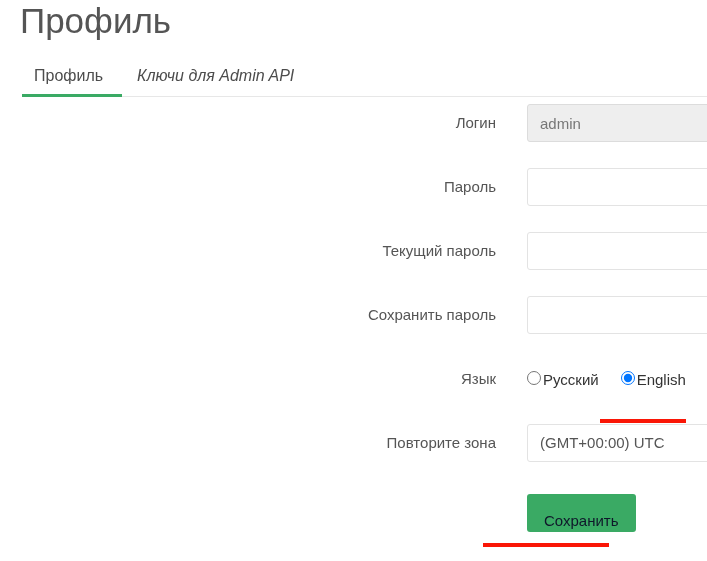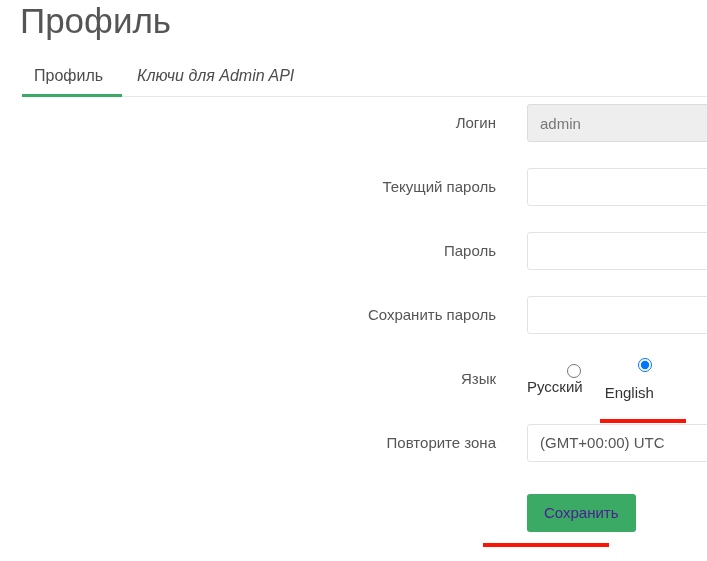--- a/index.html
+++ b/index.html
@@ -122,51 +122,50 @@
   .radio-group {
     position: absolute;
     left: 491px;
     top: 0;
     height: 38px;
     display: flex;
     align-items: center;
   }
   .radio-item {
     display: flex;
-    align-items: flex-end;
+    align-items: flex-start;
     cursor: pointer;
     white-space: nowrap;
-    flex-direction: column;
-  }
-  .radio-item + .radio-item { margin-left: 22px; gap: 12px; }
+  }
+  .radio-item + .radio-item { margin-left: 22px; }
   .radio-item input[type=radio] {
     margin: 0 2px 0 0;
     width: 14px;
     height: 14px;
   }
   .radio-label {
     font-size: 15px;
     color: #333333;
   }
 
   
   .save-row {
     position: relative;
     height: 56px;
   }
   .save-button {
     position: absolute;
     left: 491px;
     top: 6px;
     height: 38px;
-    padding: 0 17px;
+    padding: 8px 17px;
     border: none;
     border-radius: 3px;
     background: #3aaa64;
-    color: #4c1d95;
+    color: #0f172a;
     font-family: "Liberation Sans", sans-serif;
     font-size: 15px;
     line-height: 38px;
     cursor: pointer;
   }
 
   
   .annot {
     position: absolute;
     background: #fa1606;
@@ -188,26 +187,26 @@
 </div>
 
 <div class="form">
 
   <div class="form-row">
     <div class="form-label">Логин</div>
     <input class="field disabled" type="text" disabled="" value="admin" style="">
   </div>
 
   <div class="form-row">
+    <div class="form-label">Пароль</div>
+    <input class="field" type="password" placeholder="" style="">
+  </div>
+
+  <div class="form-row">
     <div class="form-label">Текущий пароль</div>
-    <input class="field" type="password" placeholder="" style="">
-  </div>
-
-  <div class="form-row">
-    <div class="form-label">Пароль</div>
     <input class="field" type="password" placeholder="" style="">
   </div>
 
   <div class="form-row">
     <div class="form-label">Сохранить пароль</div>
     <input class="field" type="password" placeholder="" style="">
   </div>
 
   <div class="form-row">
     <div class="form-label">Язык</div>

